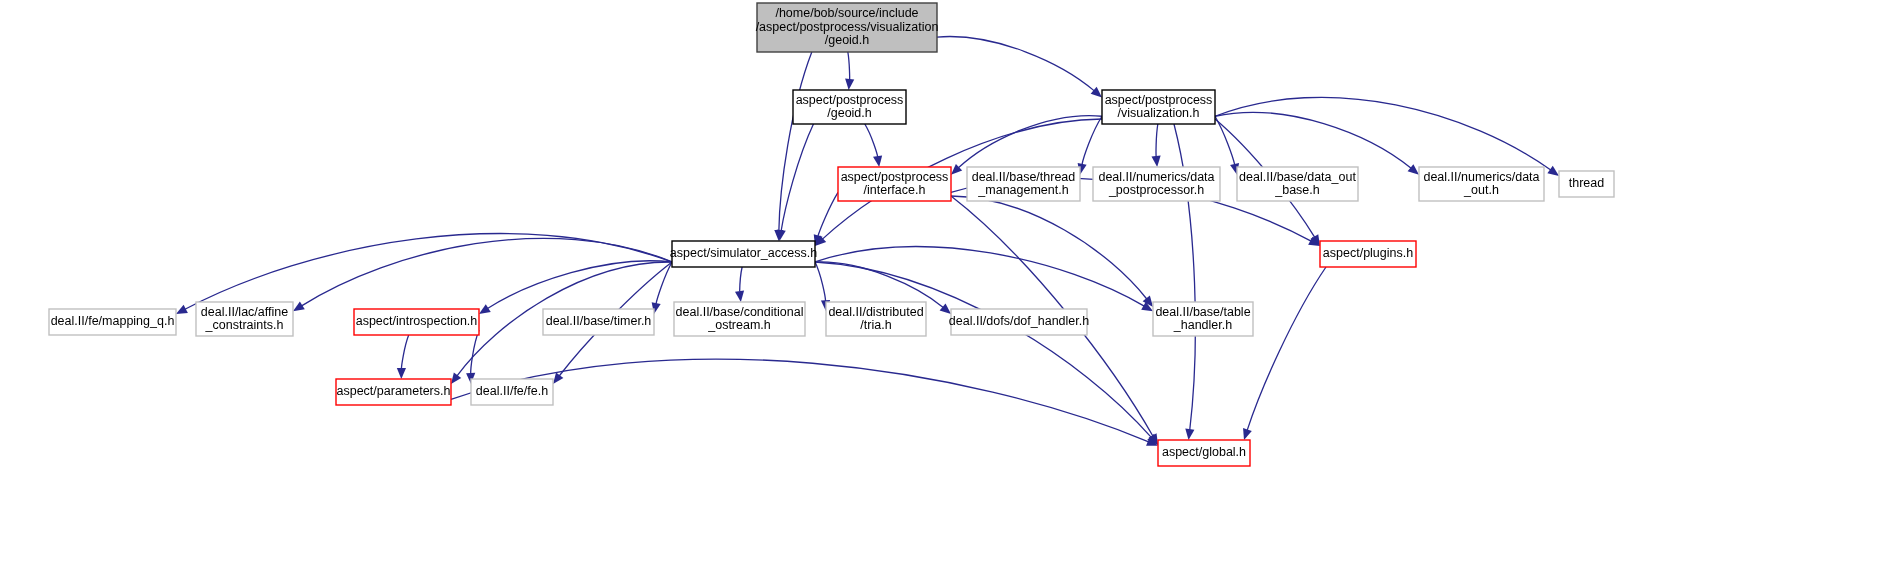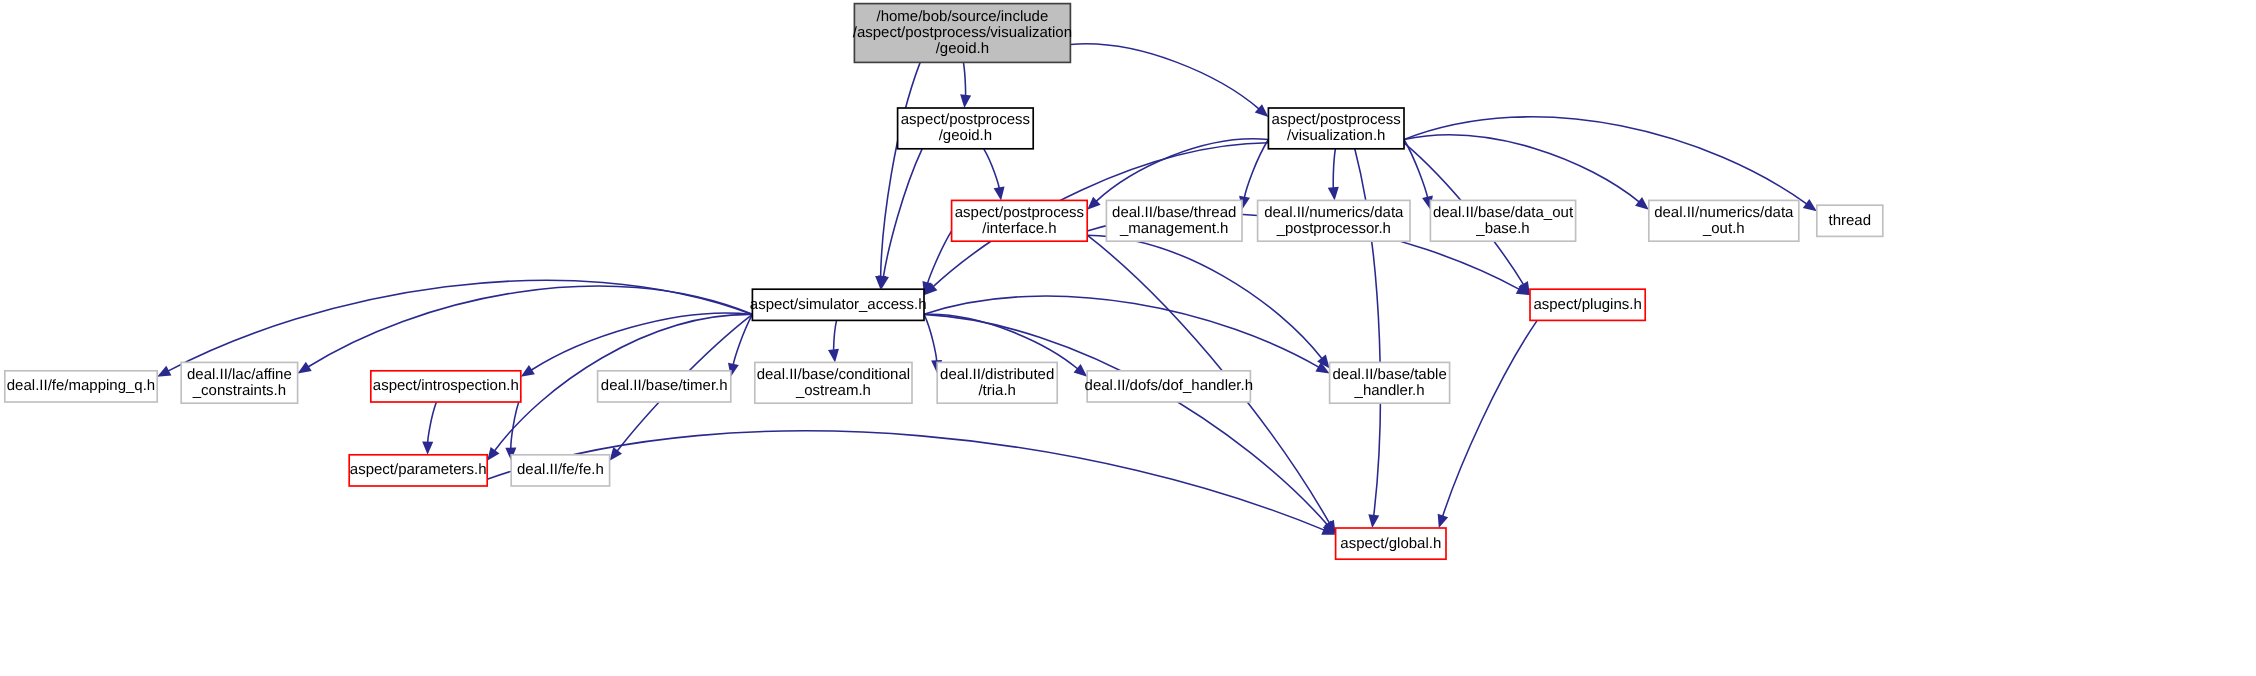--- a/index.html
+++ b/index.html
@@ -2,20 +2,21 @@
 <html><head>
 <meta charset="utf-8">
 <style>
   html,body{margin:0;padding:0;background:#ffffff;}
   #canvas{
     position:relative;
     width:1656px;height:563px;
     background:#ffffff;
     font-family:"Liberation Sans","DejaVu Sans",sans-serif;
     overflow:hidden;
+    margin-left:45px;
   }
   #graph{position:absolute;left:0;top:0;width:1880px;height:563px;}
   .node-rect{stroke-width:1.4px;}
   .node-label{
     font-family:"Liberation Sans","DejaVu Sans",sans-serif;
     font-size:12.5px;
     fill:#000000;
     text-anchor:middle;
     dominant-baseline:middle;
     white-space:pre;

